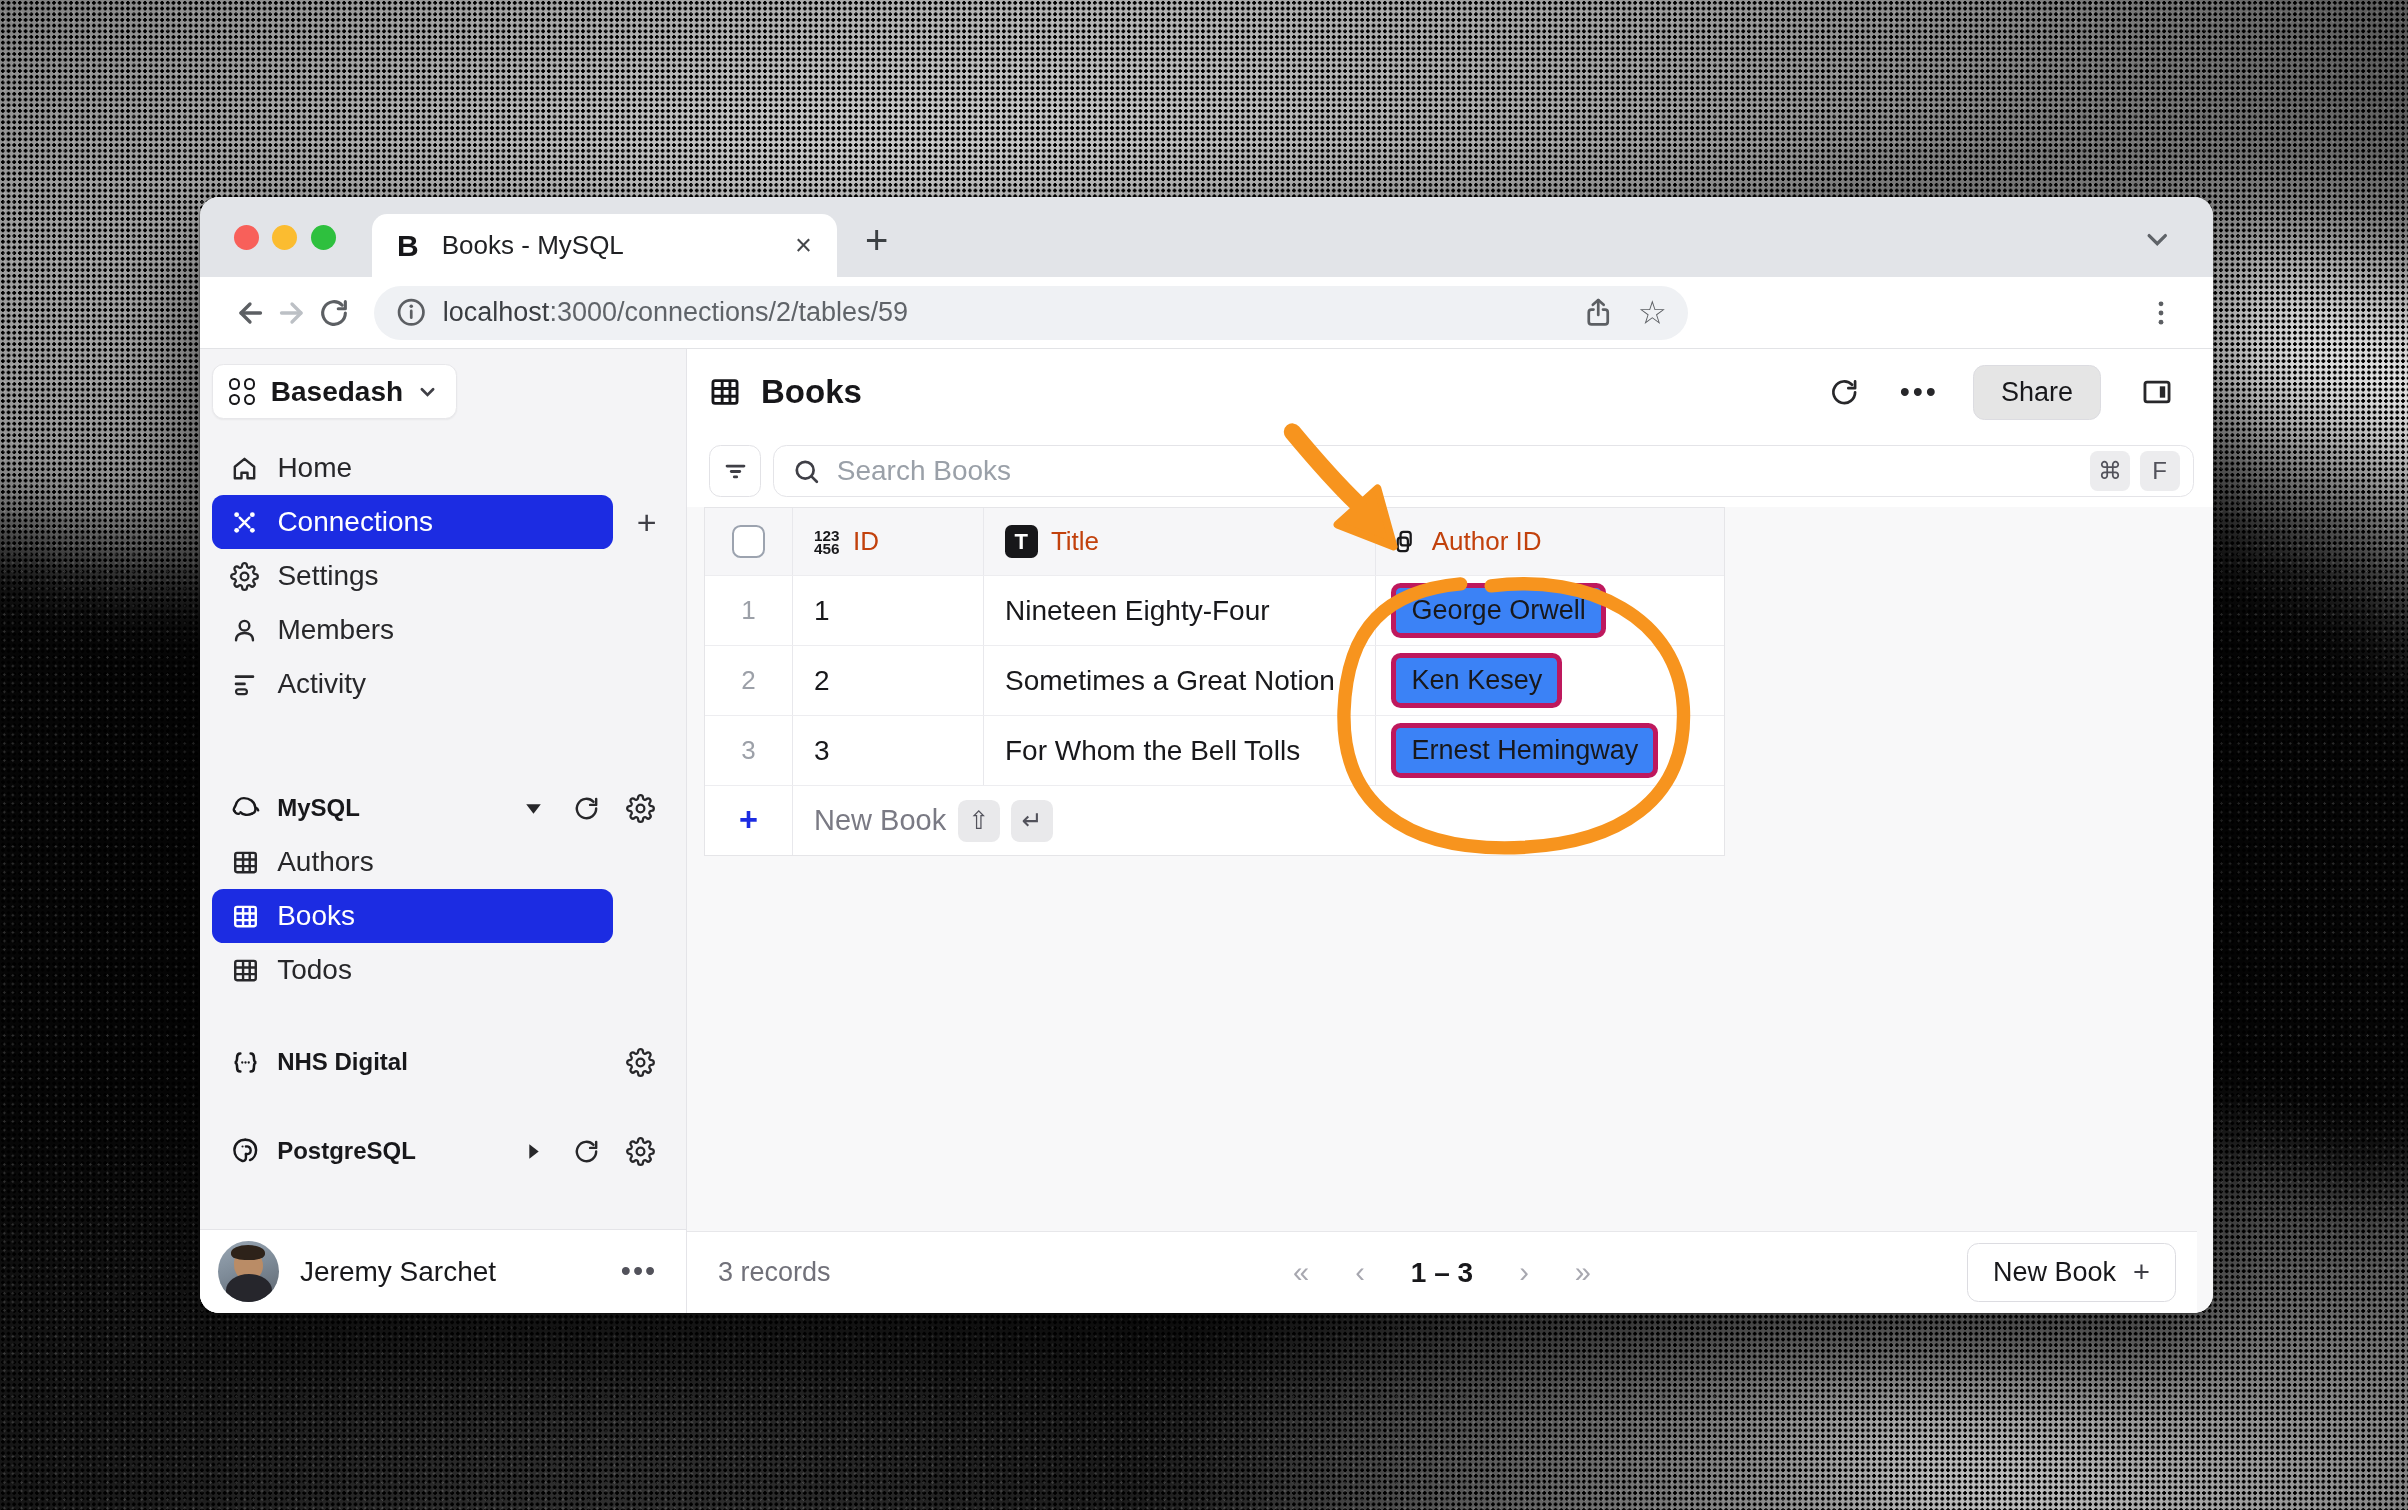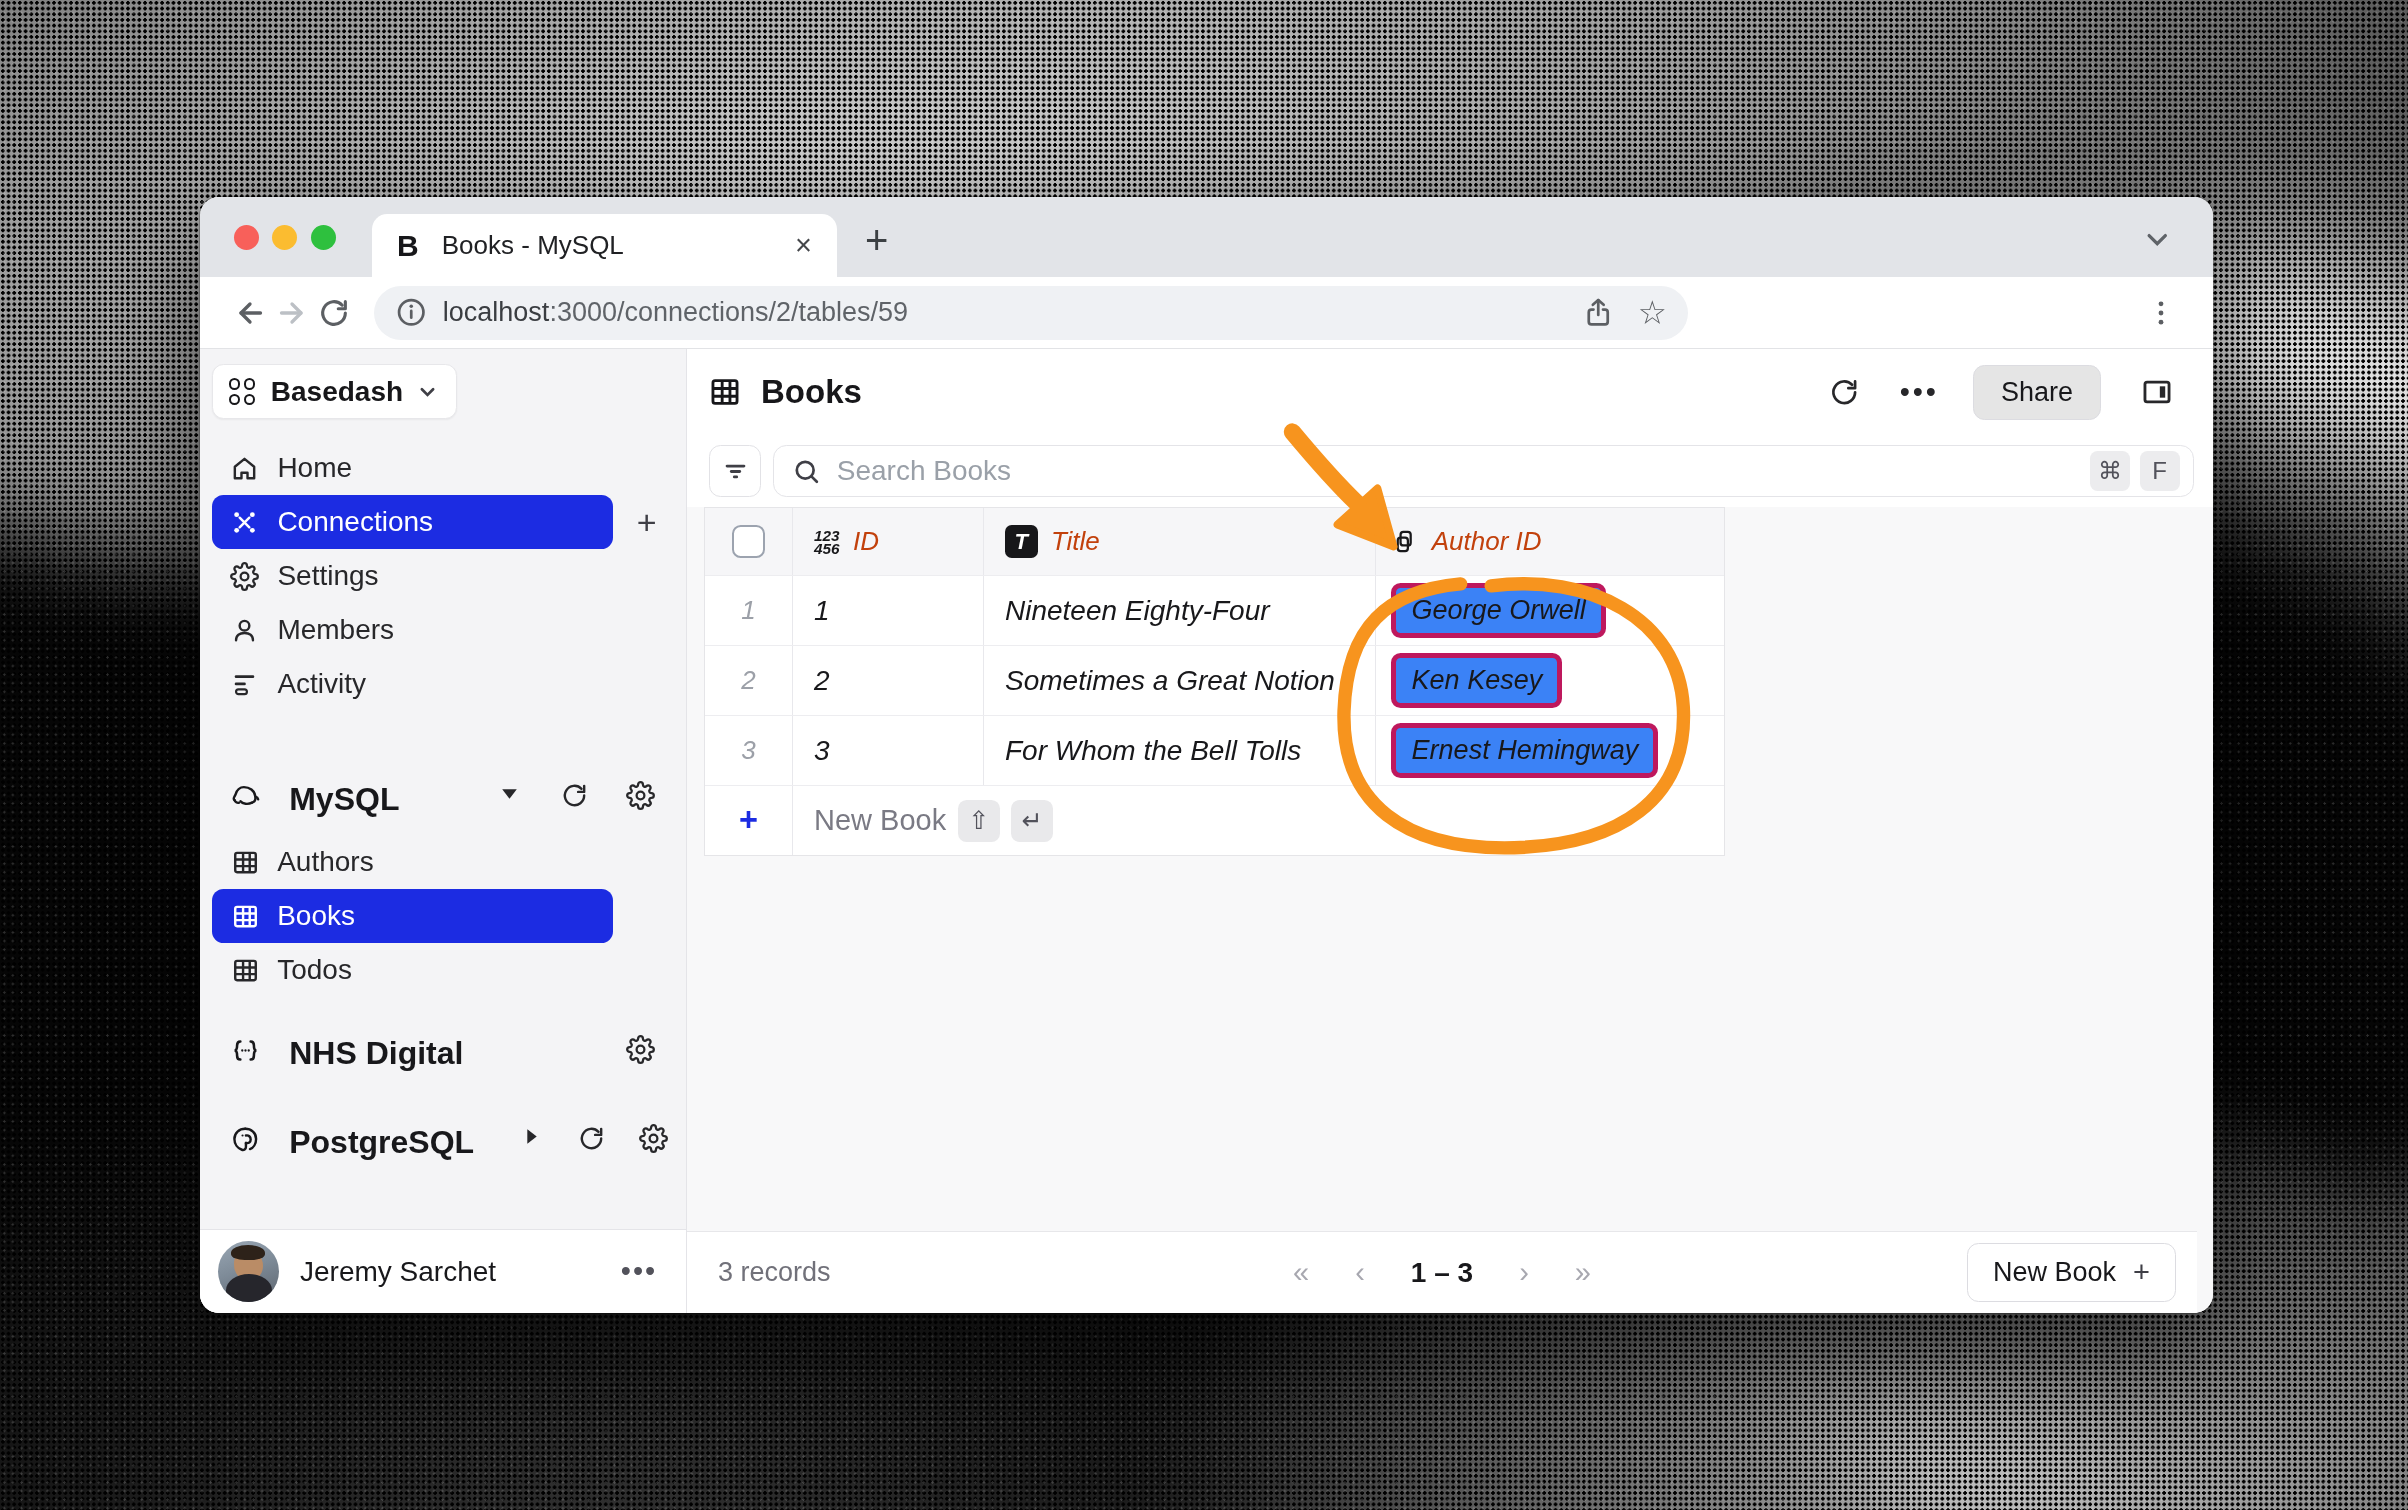--- a/index.html
+++ b/index.html
@@ -72,21 +72,21 @@
   .ws-chev { margin-left:auto; color:#3f3f46; }
   .nav { position:absolute; left:12.4px; right:12.4px; top:92px; }
   .nav-item { height:54px; width:401px; border-radius:11.5px; display:flex; align-items:center;
     padding:0 17px; color:#27272a; font-size:28px; }
   .nav-item .ic { width:31px; display:flex; justify-content:center; margin-right:17px; color:#27272a; }
   .nav-item.active { background:var(--accent); color:#fff; }
   .nav-item.active .ic { color:#fff; }
   .nav-plus { position:absolute; right:17px; top:62px; font-size:34px; font-weight:400; color:#3f3f46; }
 
   .db-section { position:absolute; left:12.4px; right:12.4px; }
-  .db-row { height:54px; display:flex; align-items:flex-start; padding:0 17px; font-size:32px; color:#18181b;gap:12px; }
+  .db-row { height:54px; display:flex; align-items:center; padding:0 17px; font-size:24px; color:#18181b; }
   .db-row .ic { width:32.5px; display:flex; justify-content:center; margin-right:15.3px; color:#18181b; }
   .db-row .lbl-bold { font-weight:700; }
   .db-sp { flex:1; }
   .mini-ic { width:32.5px; display:flex; justify-content:center; color:#27272a; margin-left:21px; }
   .tbl-item { height:54px; width:401px; border-radius:11.5px; display:flex; align-items:center;
     padding:0 17px; font-size:28px; color:#27272a; }
   .tbl-item .ic { width:32.5px; display:flex; justify-content:center; margin-right:15.3px; color:#27272a; }
   .tbl-item.active { background:var(--accent); color:#fff; }
   .tbl-item.active .ic { color:#fff; }
 
@@ -121,21 +121,21 @@
     border-radius:13.4px; display:flex; align-items:center; padding:0 13.4px 0 17px; }
   .search-box input { flex:1; border:none; outline:none; font-size:28px; color:#18181b;
     margin-left:15.3px; font-family:inherit; background:transparent; }
   .search-box input::placeholder { color:#9aa0a8; }
   .key-badge { min-width:40px; height:40px; border-radius:7.6px; background:#ececee; color:#52525b;
     font-size:24px; display:flex; align-items:center; justify-content:center; margin-left:9.6px; padding:0 7.6px; }
 
   
   .grid-table { position:absolute; left:17px; top:158px; width:1021px; background:#fff;
     border:1px solid #e5e5e8; }
-  .trow { display:flex;font-style:italic; }
+  .trow { display:flex; }
   .thead { height:67px; background:#f6f6f8; }
   .tdata { height:70px; border-top:1px solid #ededf0; background:#fff; }
   .c-num { width:88px; flex:none; display:flex; align-items:center; justify-content:center; }
   .c-id { width:191px; flex:none; display:flex; align-items:center; padding-left:21px; }
   .c-title { width:392px; flex:none; display:flex; align-items:center; padding-left:21px; }
   .c-author { flex:1; display:flex; align-items:center; padding-left:15.3px; }
   .vline { border-right:1px solid #e8e8ec; }
   .hcell-label { font-size:26px; color:#c2410c; margin-left:13.4px; }
   .checkbox { width:32.5px; height:32.5px; border:2.4px solid #9ca3af; border-radius:8.6px; background:#fff; }
   .num-txt { font-size:26px; color:#9ca0a8; }

